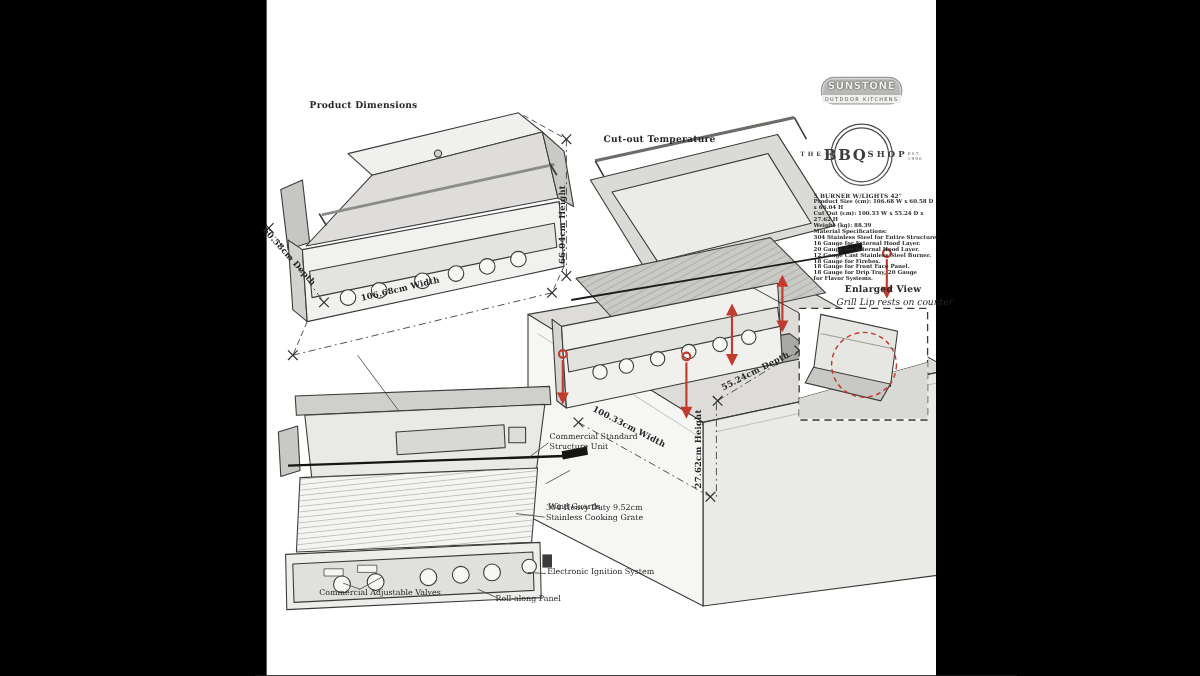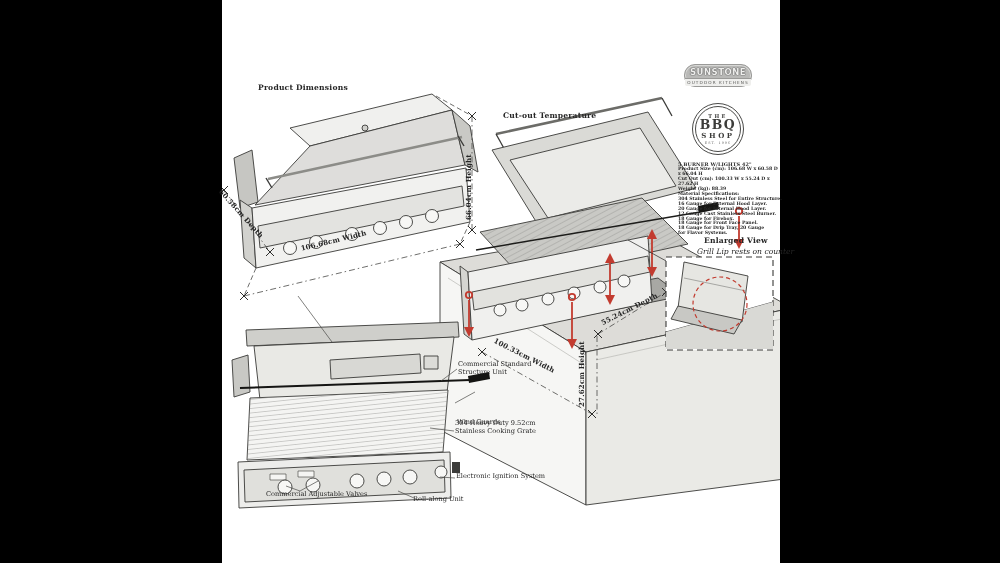--- a/index.html
+++ b/index.html
@@ -22,21 +22,21 @@
   .spec .l{font-size:4.6px;line-height:4.95px;}
   .sunstone{position:absolute;left:684px;top:64px;width:66px;border:1px solid #9a9a98;
             border-radius:11px;background:#b9b9b7;box-shadow:inset 0 0 0 1px #d8d8d6;text-align:center;}
   .sunstone .name{font-family:"DejaVu Sans",sans-serif;font-weight:bold;font-size:8.5px;
             letter-spacing:.5px;color:#efefed;text-shadow:0 0 1px #555,0 0 1px #555,0 0 1px #555;padding:2px 0 1px;}
   .sunstone .tag{font-family:"DejaVu Sans",sans-serif;font-size:4.2px;letter-spacing:1.1px;
             color:#5a5a58;background:#efefed;border-top:1px solid #9a9a98;padding:1px 0;border-radius:0 0 2px 2px;}
   .stamp{position:absolute;left:692px;top:103px;width:50px;height:50px;border:1.6px solid #4a4a48;
          border-radius:50%;display:flex;align-items:center;justify-content:center;}
   .stamp .inner{width:44px;height:44px;border:0.8px solid #4a4a48;border-radius:50%;
-         display:flex;flex-direction:column;align-items:center;justify-content:center;color:#3c3c3a;}
+         display:flex;flex-direction:row;align-items:center;justify-content:center;color:#3c3c3a;}
   .stamp .the{font-size:5px;letter-spacing:2.4px;font-weight:bold;}
   .stamp .bbq{font-size:12.5px;font-weight:bold;letter-spacing:1.5px;line-height:1;}
   .stamp .shop{font-size:7px;letter-spacing:2.6px;font-weight:bold;line-height:1.1;}
   .stamp .est{font-size:3.4px;letter-spacing:1px;margin-top:1px;color:#6a6a68;}
 </style>
 </head>
 <body>
 
 <div class="stage">
   <div class="canvas"></div>
@@ -207,21 +207,21 @@
   <div class="lbl dim rot" style="left:578px;top:407px;width:80px;transform:rotate(-90deg);">27.62cm Height</div>
 
   <div class="lbl title" style="left:704px;top:237px;">Enlarged View</div>
   <div class="lbl italic" style="left:697px;top:248px;">Grill Lip rests on counter</div>
 
   <div class="lbl callout wrap" style="left:458px;top:361px;width:92px;">Commercial Standard Structure Unit</div>
   <div class="lbl callout" style="left:457px;top:387px;margin-top:32px;">Wind Guards</div>
   <div class="lbl callout wrap" style="left:455px;top:420px;width:100px;">304 Heavy Duty 9.52cm Stainless Cooking Grate</div>
   <div class="lbl callout" style="left:456px;top:473px;">Electronic Ignition System</div>
   <div class="lbl callout" style="left:266px;top:491px;">Commercial Adjustable Valves</div>
-  <div class="lbl callout" style="left:413px;top:496px;">Roll-along Unit</div>
+  <div class="lbl callout" style="left:413px;top:496px;">Roll-along Panel</div>
 
   <div class="spec">
     <div class="t">5 BURNER W/LIGHTS 42"</div>
     <div class="l">Product Size (cm): 106.68 W x 60.58 D x 66.04 H</div>
     <div class="l">Cut Out (cm): 100.33 W x 55.24 D x 27.62 H</div>
     <div class="l">Weight (kg): 88.39</div>
     <div class="l">Material Specifications:</div>
     <div class="l">304 Stainless Steel for Entire Structure.</div>
     <div class="l">16 Gauge for External Hood Layer.</div>
     <div class="l">20 Gauge for Internal Hood Layer.</div>

